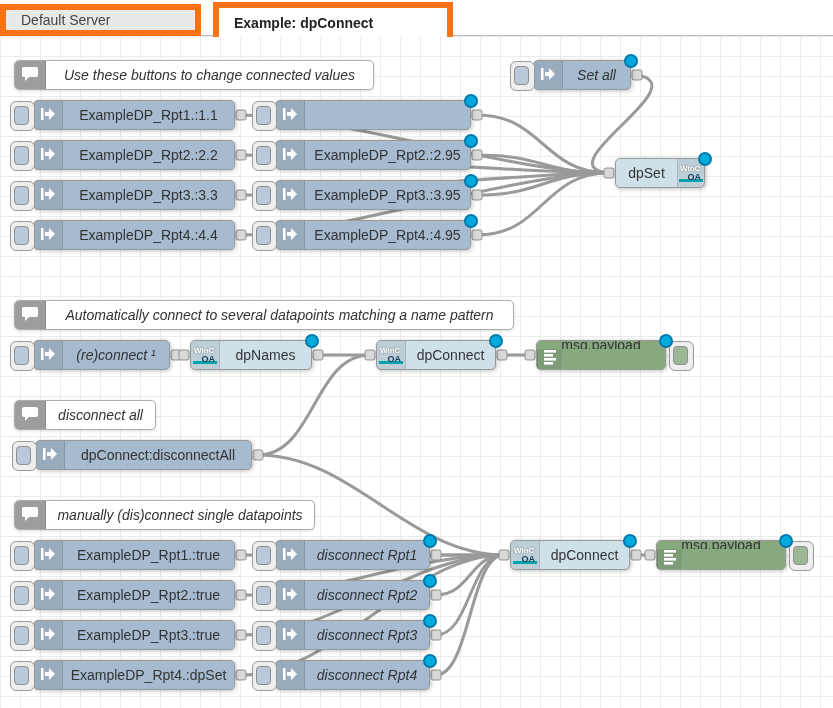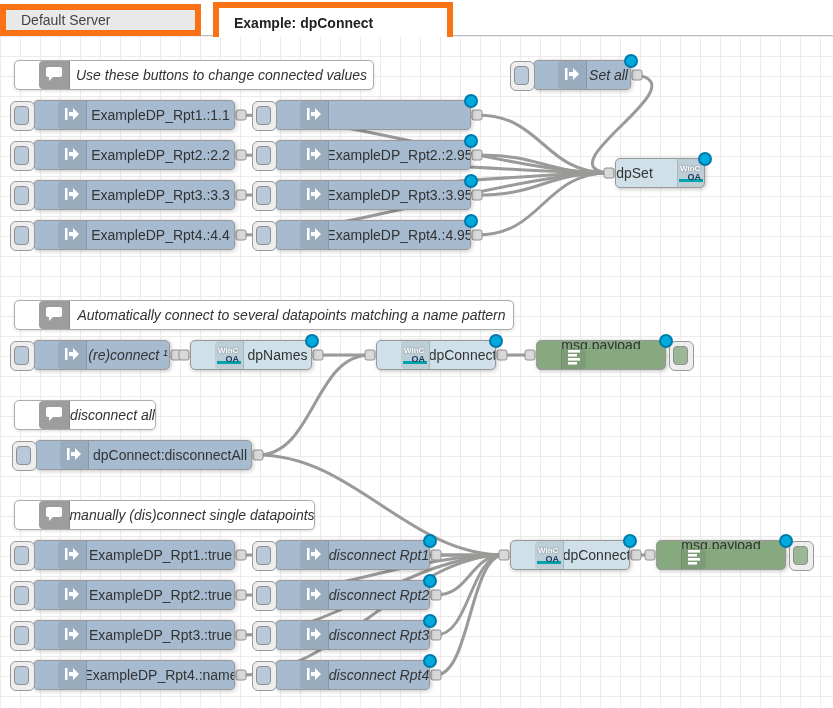--- a/index.html
+++ b/index.html
@@ -26,21 +26,21 @@
   .node{position:absolute;height:30px;box-sizing:border-box;border:1px solid #999;
         border-radius:5px;display:flex;align-items:stretch;z-index:2;
         box-shadow:1px 1px 4px rgba(0,0,0,.25);font-size:14px;color:#333;}
   .node.inject{background:#a6bbcf;}
   .node.wincc {background:#cfe0e9;}
   .node.debug {background:#87a980;flex-direction:column;}
   .node.comment{background:#fff;border-color:#adadad;box-shadow:0 1px 3px rgba(0,0,0,.15);}
   .label{flex:1;display:flex;align-items:center;justify-content:center;
          white-space:nowrap;overflow:hidden;padding:0 16px;}
   .italic .label, .label.italic{font-style:italic;}
-  .icon-region{display:flex;align-items:center;justify-content:center;flex:none;margin-left:24px;}
+  .icon-region{display:flex;align-items:center;justify-content:center;flex:none;}
   .icon-left {width:28px;background:rgba(0,0,0,.08);border-right:1px solid rgba(0,0,0,.12);
               border-radius:4px 0 0 4px;}
   .icon-right{width:26px;background:rgba(0,0,0,.08);border-left:1px solid rgba(0,0,0,.12);
               border-radius:0 4px 4px 0;}
   .comment .icon-left{width:30px;background:#9d9d9d;border-right:1px solid #8c8c8c;}
   
   .inj-btn{position:absolute;top:0;left:-24px;width:25px;height:30px;box-sizing:border-box;
            background:#eee;border:1px solid #999;border-radius:6px;cursor:pointer;}
   .dbg-btn{position:absolute;top:0;right:-29px;width:25px;height:30px;box-sizing:border-box;
            background:#eee;border:1px solid #999;border-radius:6px;cursor:pointer;}
@@ -379,21 +379,21 @@
       <div class="node inject" style="left: 33px; top: 624px; width: 202px;">
         <div class="inj-btn">
           <div class="btn-inner"></div>
         </div>
         <span class="icon-region icon-left">
           <span><svg width="16" height="18" viewBox="0 0 16 18">
               <rect x="1" y="3" width="2.5" height="12" fill="#fff"></rect>
               <path d="M5 7 h4 V3 l6 6 -6 6 v-4 H5 z" fill="#fff"></path>
             </svg></span>
         </span>
-        <span class="label">ExampleDP_Rpt4.:name</span>
+        <span class="label">ExampleDP_Rpt4.:dpSet</span>
       </div>
       <div class="node inject italic" style="left: 275px; top: 504px; width: 155px;">
         <div class="inj-btn">
           <div class="btn-inner"></div>
         </div>
         <span class="icon-region icon-left">
           <span><svg width="16" height="18" viewBox="0 0 16 18">
               <rect x="1" y="3" width="2.5" height="12" fill="#fff"></rect>
               <path d="M5 7 h4 V3 l6 6 -6 6 v-4 H5 z" fill="#fff"></path>
             </svg></span>

